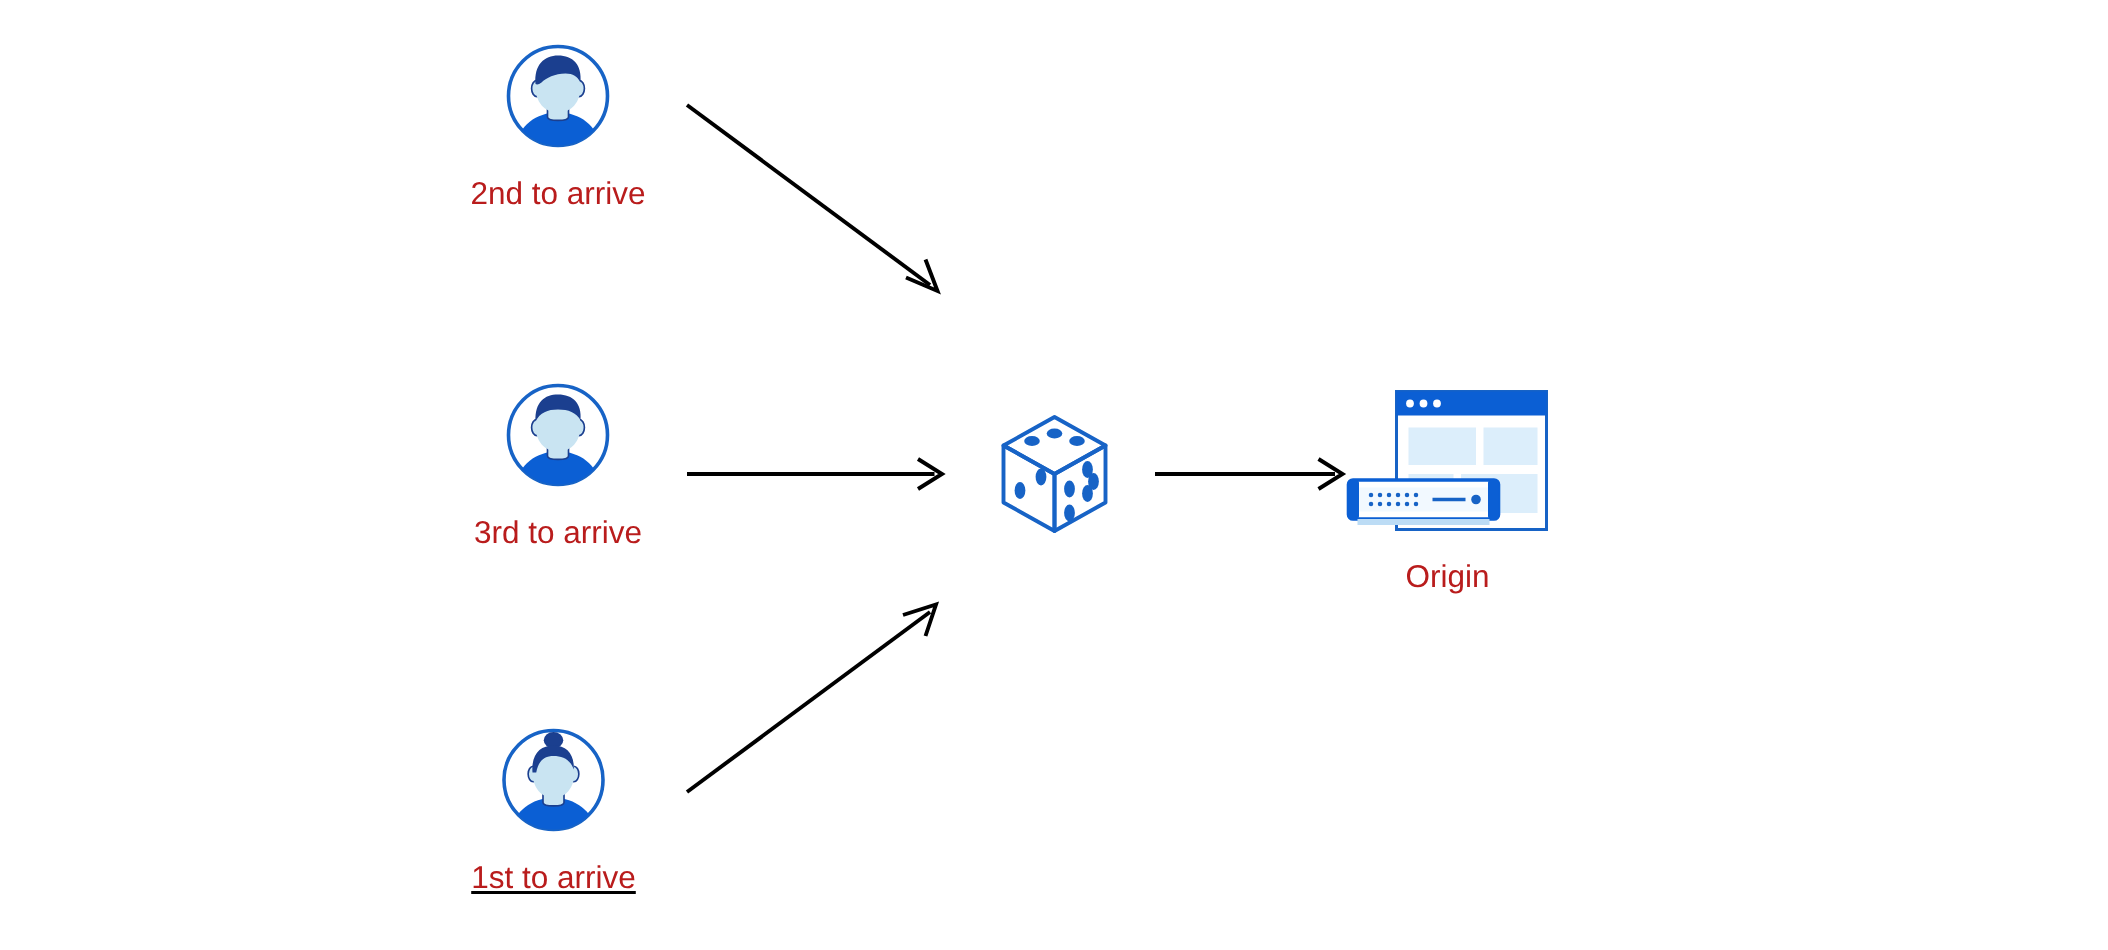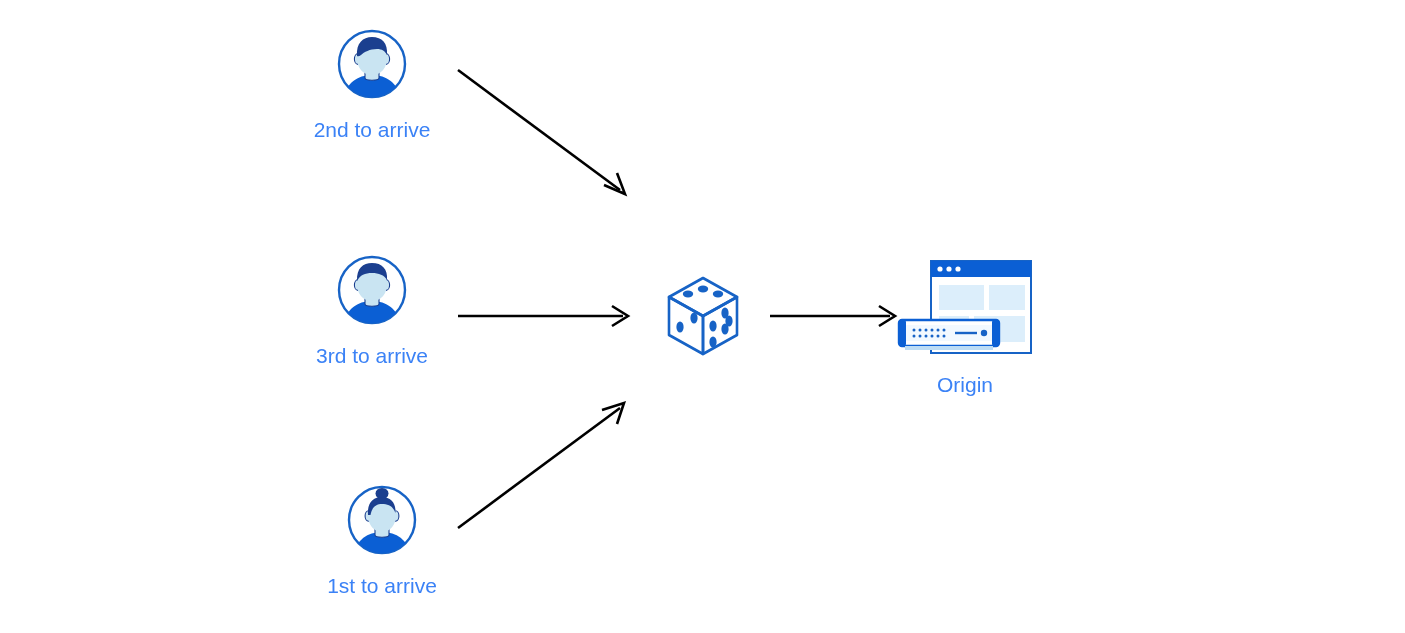--- a/index.html
+++ b/index.html
@@ -22,21 +22,21 @@
   
   .node {
     position: absolute;
     display: flex;
     flex-direction: column;
     align-items: center;
   }
   .node-label {
     font-size: 21px;
     line-height: 1;
-    color: #3b82f6;
+    color: #b91c1c;
     white-space: nowrap;
     font-weight: 400;
   }
 
   
   .avatar {
     width: 72px;
     height: 72px;
   }
   .user-node .node-label {
@@ -134,21 +134,21 @@
         <path d="M29 40 h14 v10 c0 3 -14 3 -14 0 Z" fill="#c9e4f2" stroke="#1b3f8f" stroke-width="1.1"></path>
         <ellipse cx="22" cy="31" rx="3.6" ry="5.4" fill="#c9e4f2" stroke="#1b3f8f" stroke-width="1.1"></ellipse>
         <ellipse cx="50" cy="31" rx="3.6" ry="5.4" fill="#c9e4f2" stroke="#1b3f8f" stroke-width="1.1"></ellipse>
         <path d="M36 12 C46 12 51 20 51 30 C51 40 45 47 36 47 C27 47 21 40 21 30 C21 20 26 12 36 12 Z" fill="#c9e4f2"></path>
         <path d="M21 27 C20.5 14 27 9 36 9 C46 9 52 15 51 26 C48 21 43 19 36 19 C29 19 24 21 21 27 Z" fill="#1b3f8f"></path>
       </g>
     </svg>
     <div class="node-label">3rd to arrive</div>
   </div>
 
-  <div class="node user-node" style="left:312px; top:484px; width:140px;">
+  <div class="node user-node" style="left:299px; top:484px; width:140px;text-decoration:underline;">
     <svg class="avatar" viewBox="0 0 72 72" xmlns="http://www.w3.org/2000/svg">
       <defs>
         <clipPath id="clipC">
             <circle cx="36" cy="36" r="33"></circle>
           </clipPath>
       </defs>
       <circle cx="36" cy="36" r="33" fill="#ffffff" stroke="#1763c6" stroke-width="2.4"></circle>
       <g clip-path="url(#clipC)">
         <path d="M36 48 C20 48 9 58 7 72 L65 72 C63 58 52 48 36 48 Z" fill="#0b5fd4"></path>
         <path d="M29 41 h14 v10 c0 3 -14 3 -14 0 Z" fill="#c9e4f2" stroke="#1b3f8f" stroke-width="1.1"></path>

